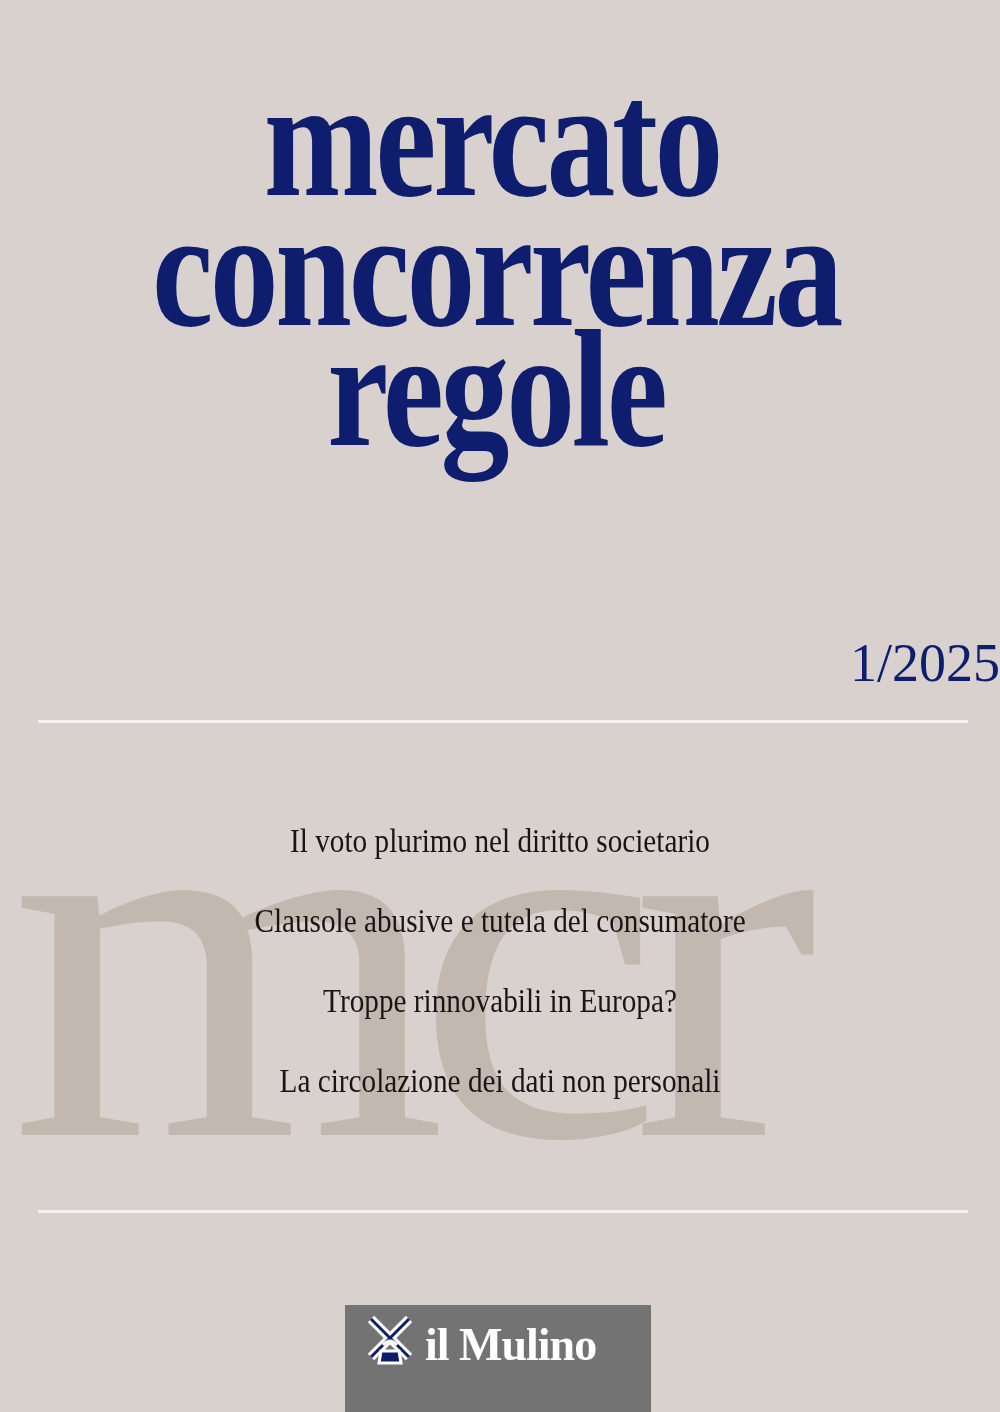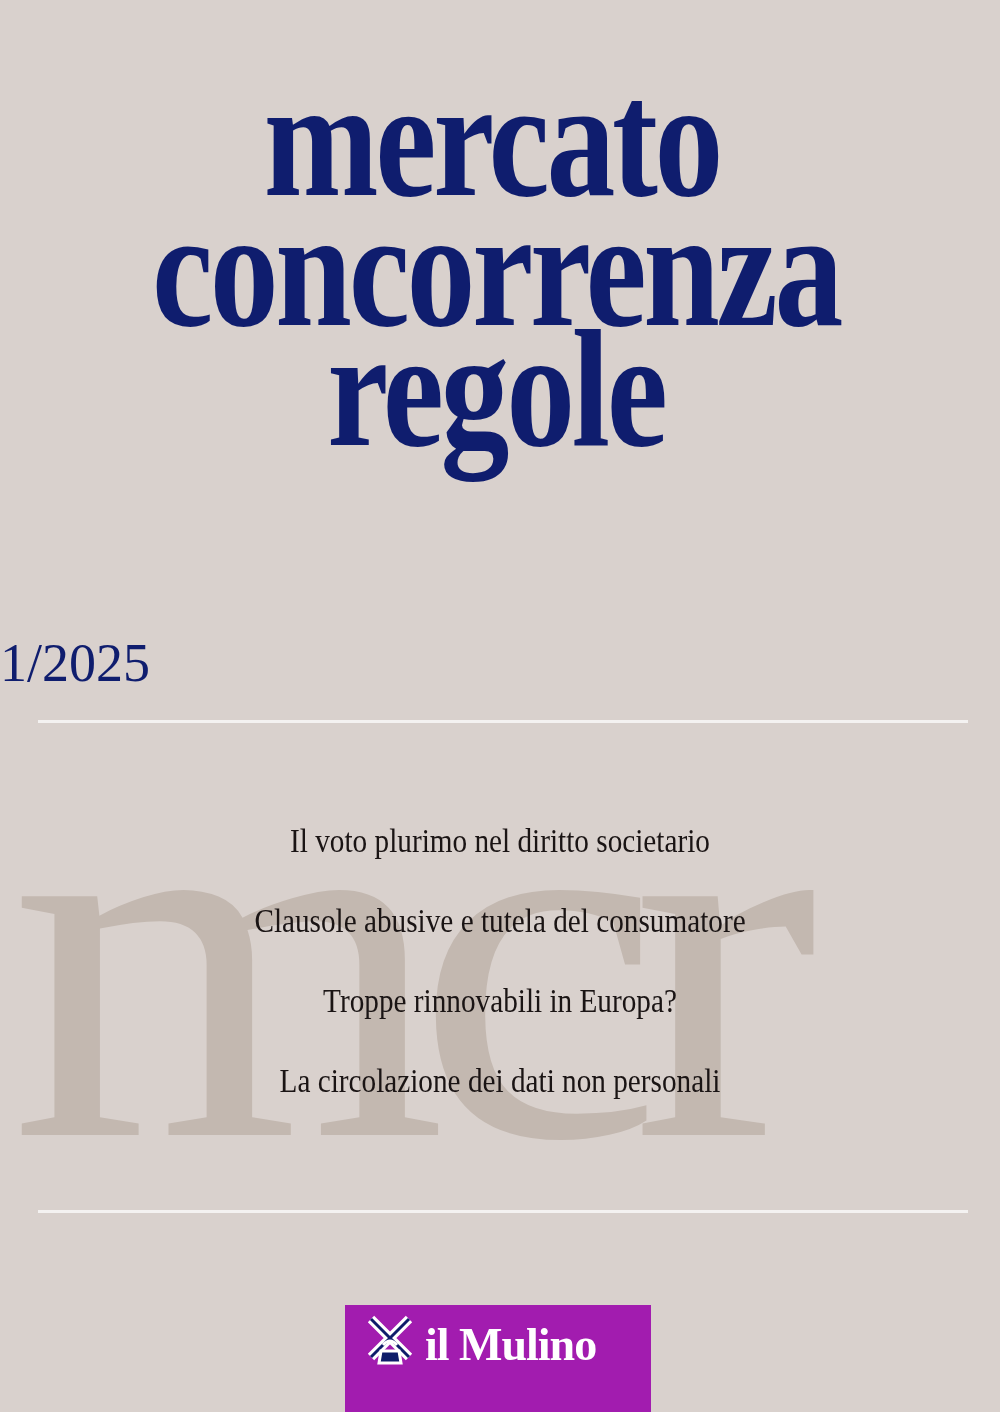--- a/index.html
+++ b/index.html
@@ -4,32 +4,32 @@
 <style>
   html, body { margin:0; padding:0; }
   body { width:1000px; height:1412px; background:#d9d1cd; position:relative; overflow:hidden;
          font-family:"Liberation Serif","DejaVu Serif",serif; }
   .title { position:absolute; left:0; width:1000px; text-align:center; color:#0f1d6e;
            font-family:"Liberation Serif",serif; font-weight:bold; letter-spacing:-4px;
            transform:scaleX(0.82); transform-origin:center; }
   .t1 { top:58px; font-size:168px; line-height:160px; left:-8px; }
   .t2 { top:188px; font-size:168px; line-height:160px; left:-4px; }
   .t3 { top:308px; font-size:168px; line-height:160px; left:-4px; }
-  .issue { position:absolute; top:632px; left:0; width:1000px; text-align:left;
+  .issue { position:absolute; top:632px; left:0; width:1000px; text-align:right;
            font-size:54px; color:#0f1d6e; font-family:"Liberation Serif",serif; }
   .rule { position:absolute; left:38px; width:930px; height:3px; background:#f4f2f1; }
   .r1 { top:720px; } .r2 { top:1210px; }
   .watermark { position:absolute; top:700px; left:10px; font-size:520px; line-height:520px;
                color:#c3b8b0; font-family:"Liberation Serif",serif; letter-spacing:-30px;
                transform:scaleX(1.08); transform-origin:left; }
   .articles { position:absolute; top:822px; left:0; width:1000px; }
   .article { position:absolute; left:0; width:1000px; text-align:center; font-size:34px;
              color:#1a1414; transform:scaleX(0.86); transform-origin:center; }
   .publisher { position:absolute; left:345px; top:1305px; width:306px; height:107px;
-               background:#a21caf; }
+               background:#737373; }
   .pub-inner { position:absolute; top:10px; left:20px; display:flex; align-items:center; }
   .pub-name { color:#fff; font-size:46px; font-weight:bold; margin-left:10px; letter-spacing:-1px; }
 </style>
 </head>
 <body>
 
 <div class="watermark">mcr</div>
 
 <div class="title t1">mercato</div>
 <div class="title t2">concorrenza</div>

